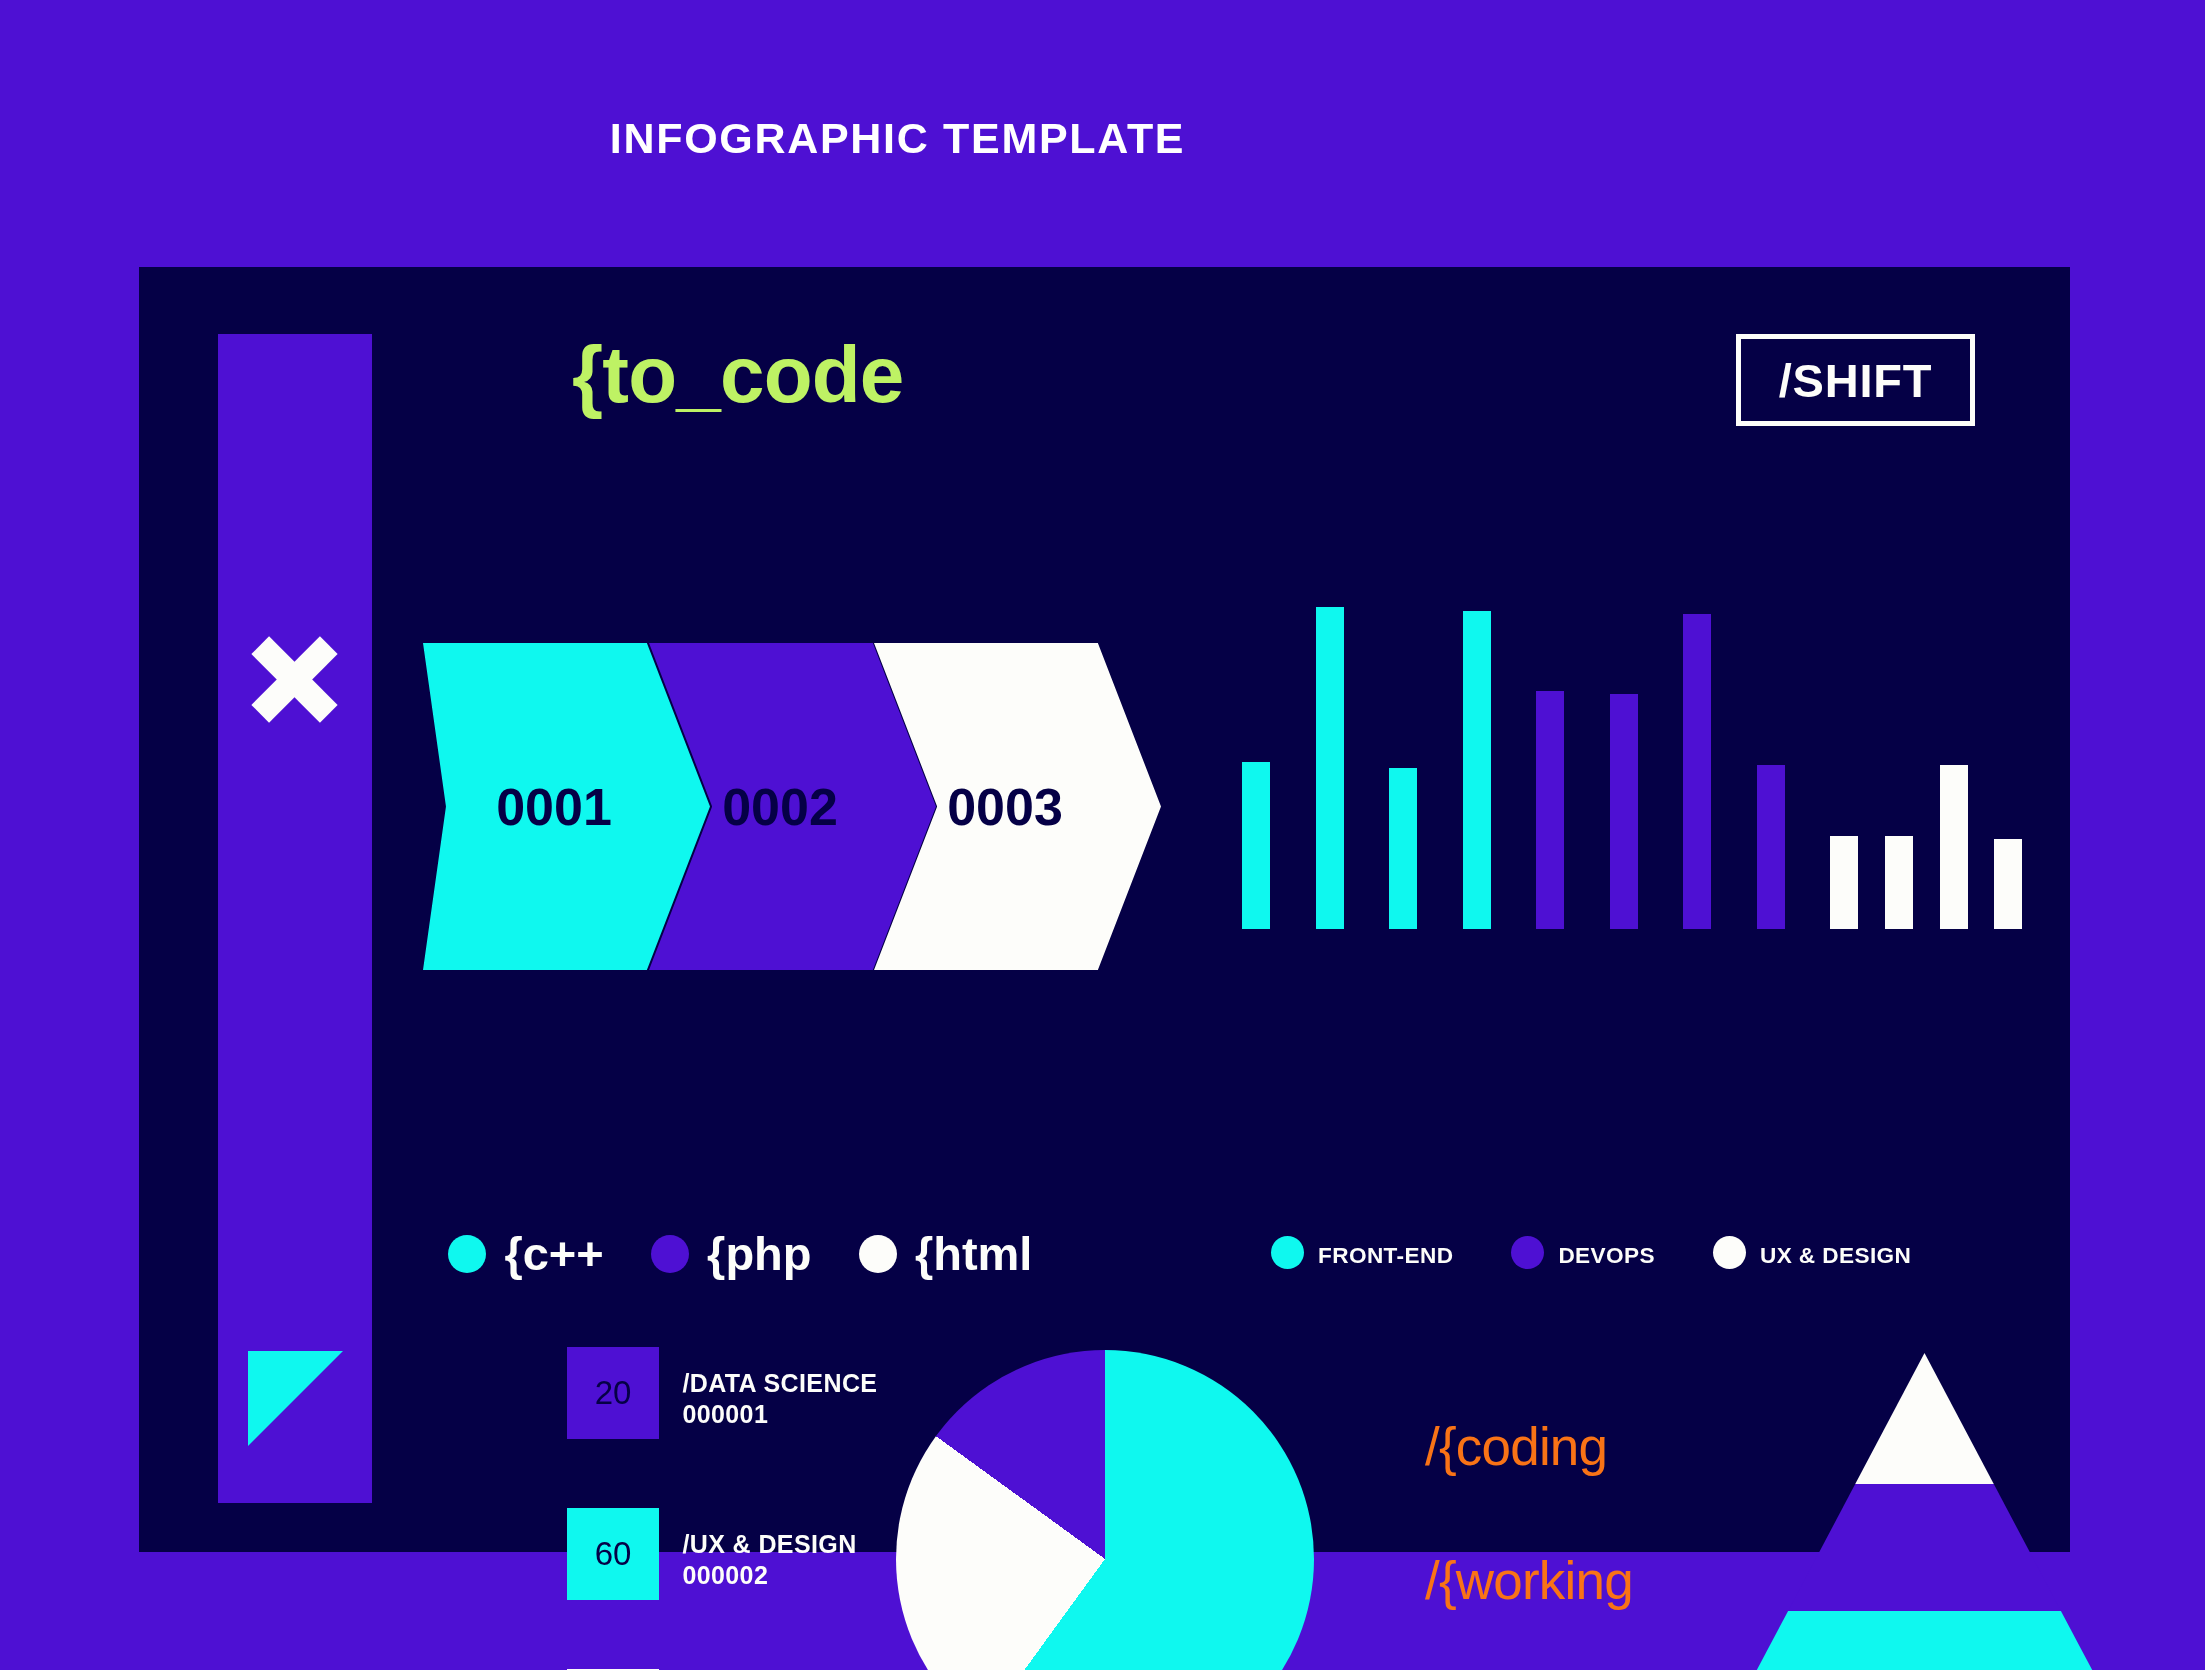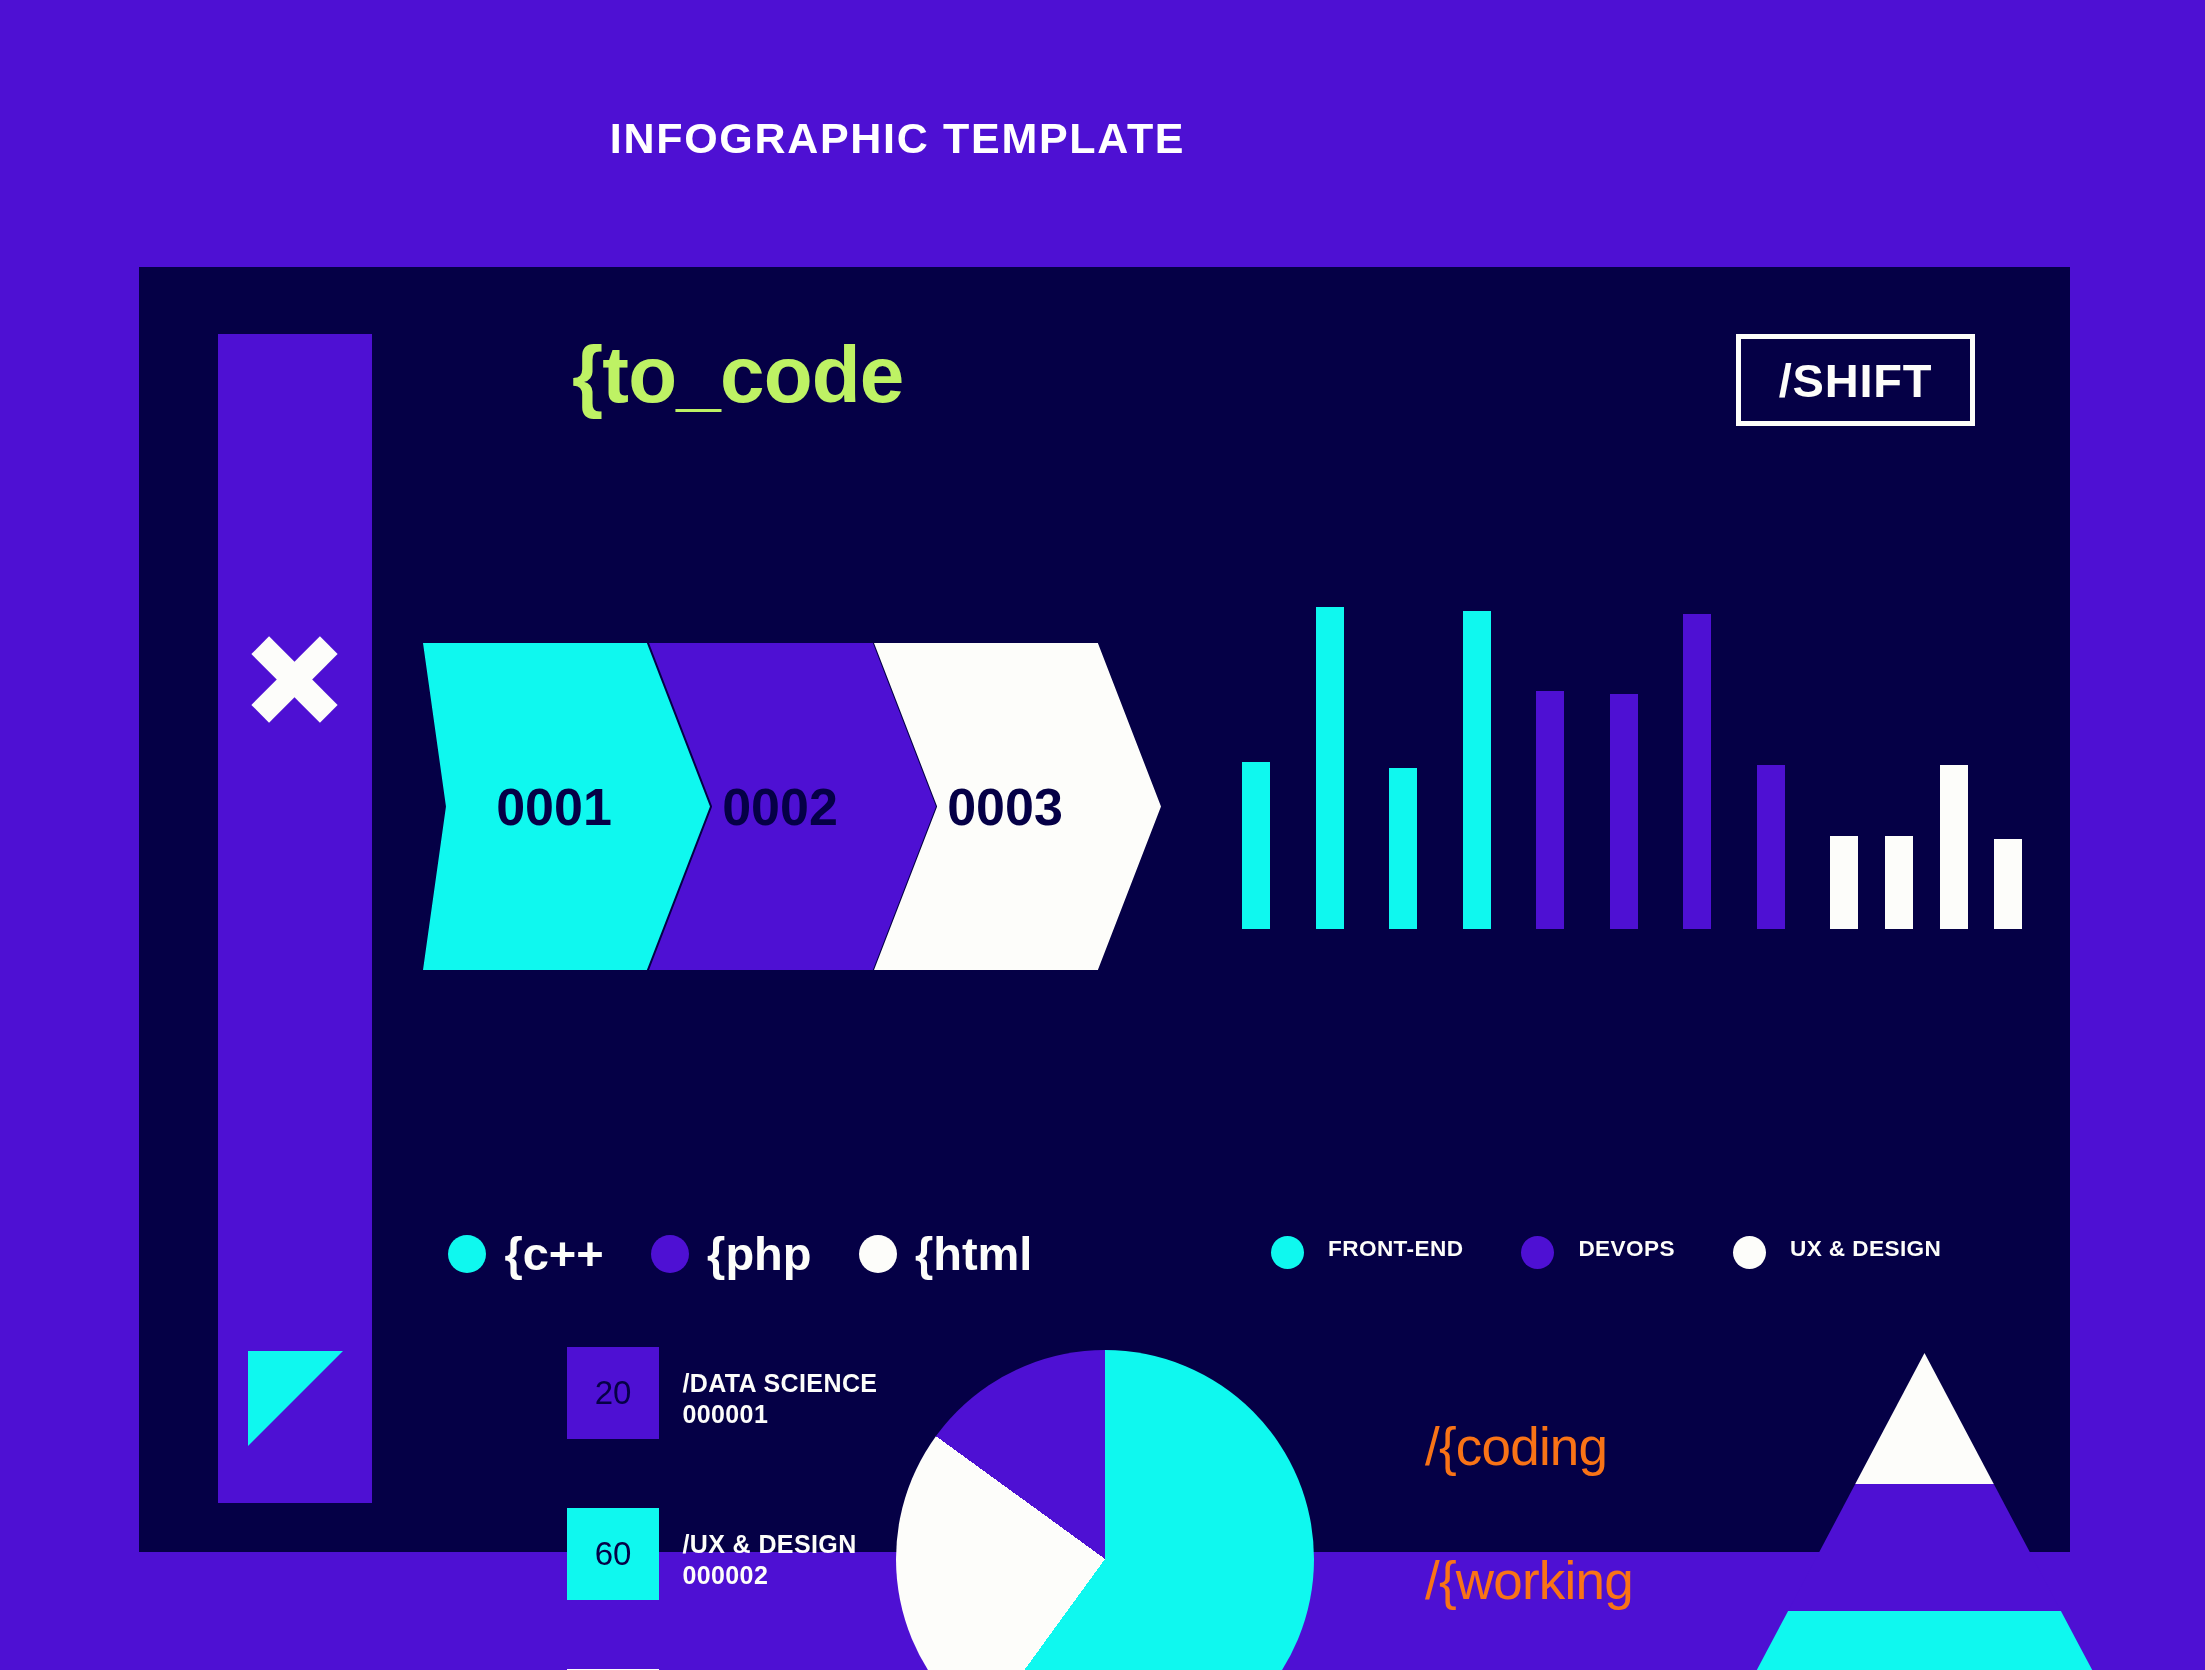--- a/index.html
+++ b/index.html
@@ -175,21 +175,21 @@
 
   
   #bar-legend {
     position: absolute;
     left: 1132px;
     top: 969px;
     display: flex;
     align-items: center;
     gap: 58px;
   }
-  .bl-item { display: flex; align-items: flex-start; gap: 24px; }
+  .bl-item { display: flex; align-items: flex-end; gap: 14px; }
   .bl-dot { width: 33px; height: 33px; border-radius: 50%; }
   .bl-label { color: #fdfdfa; font-size: 22.6px; font-weight: bold; letter-spacing: 0.4px; }
 
   
   #stat-list {
     position: absolute;
     left: 428px;
     top: 1080px;
   }
   .stat-row {

